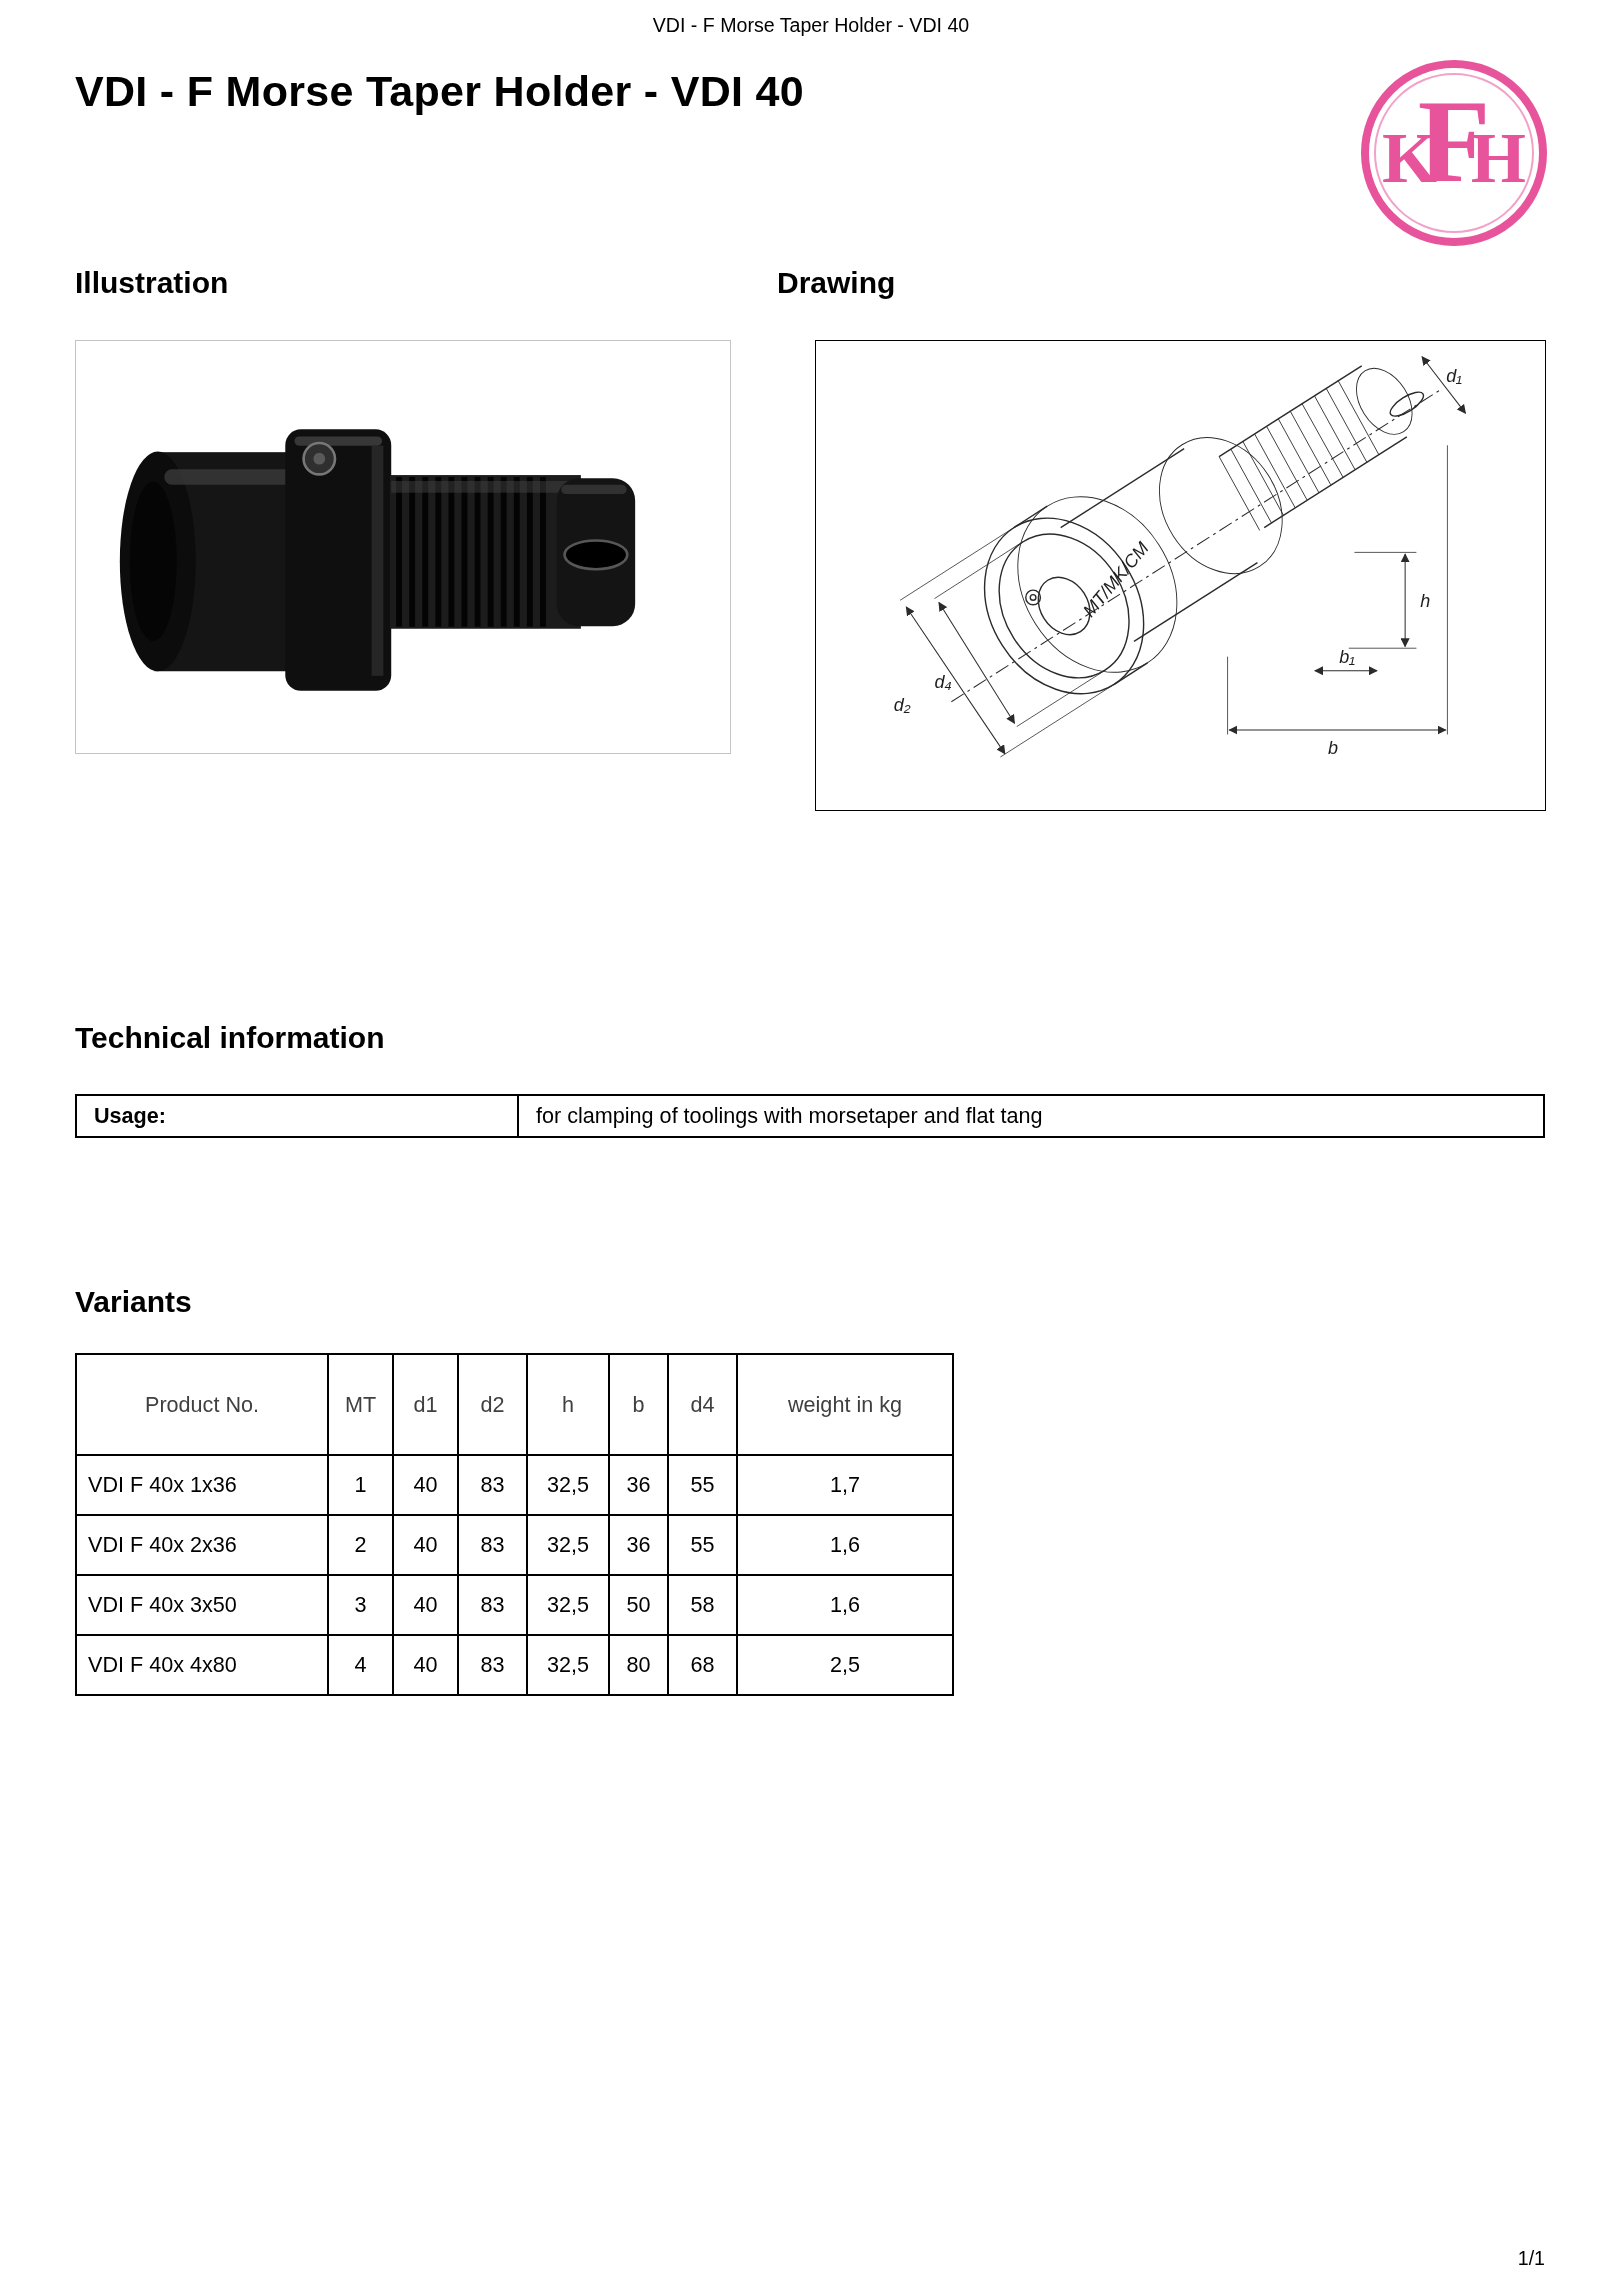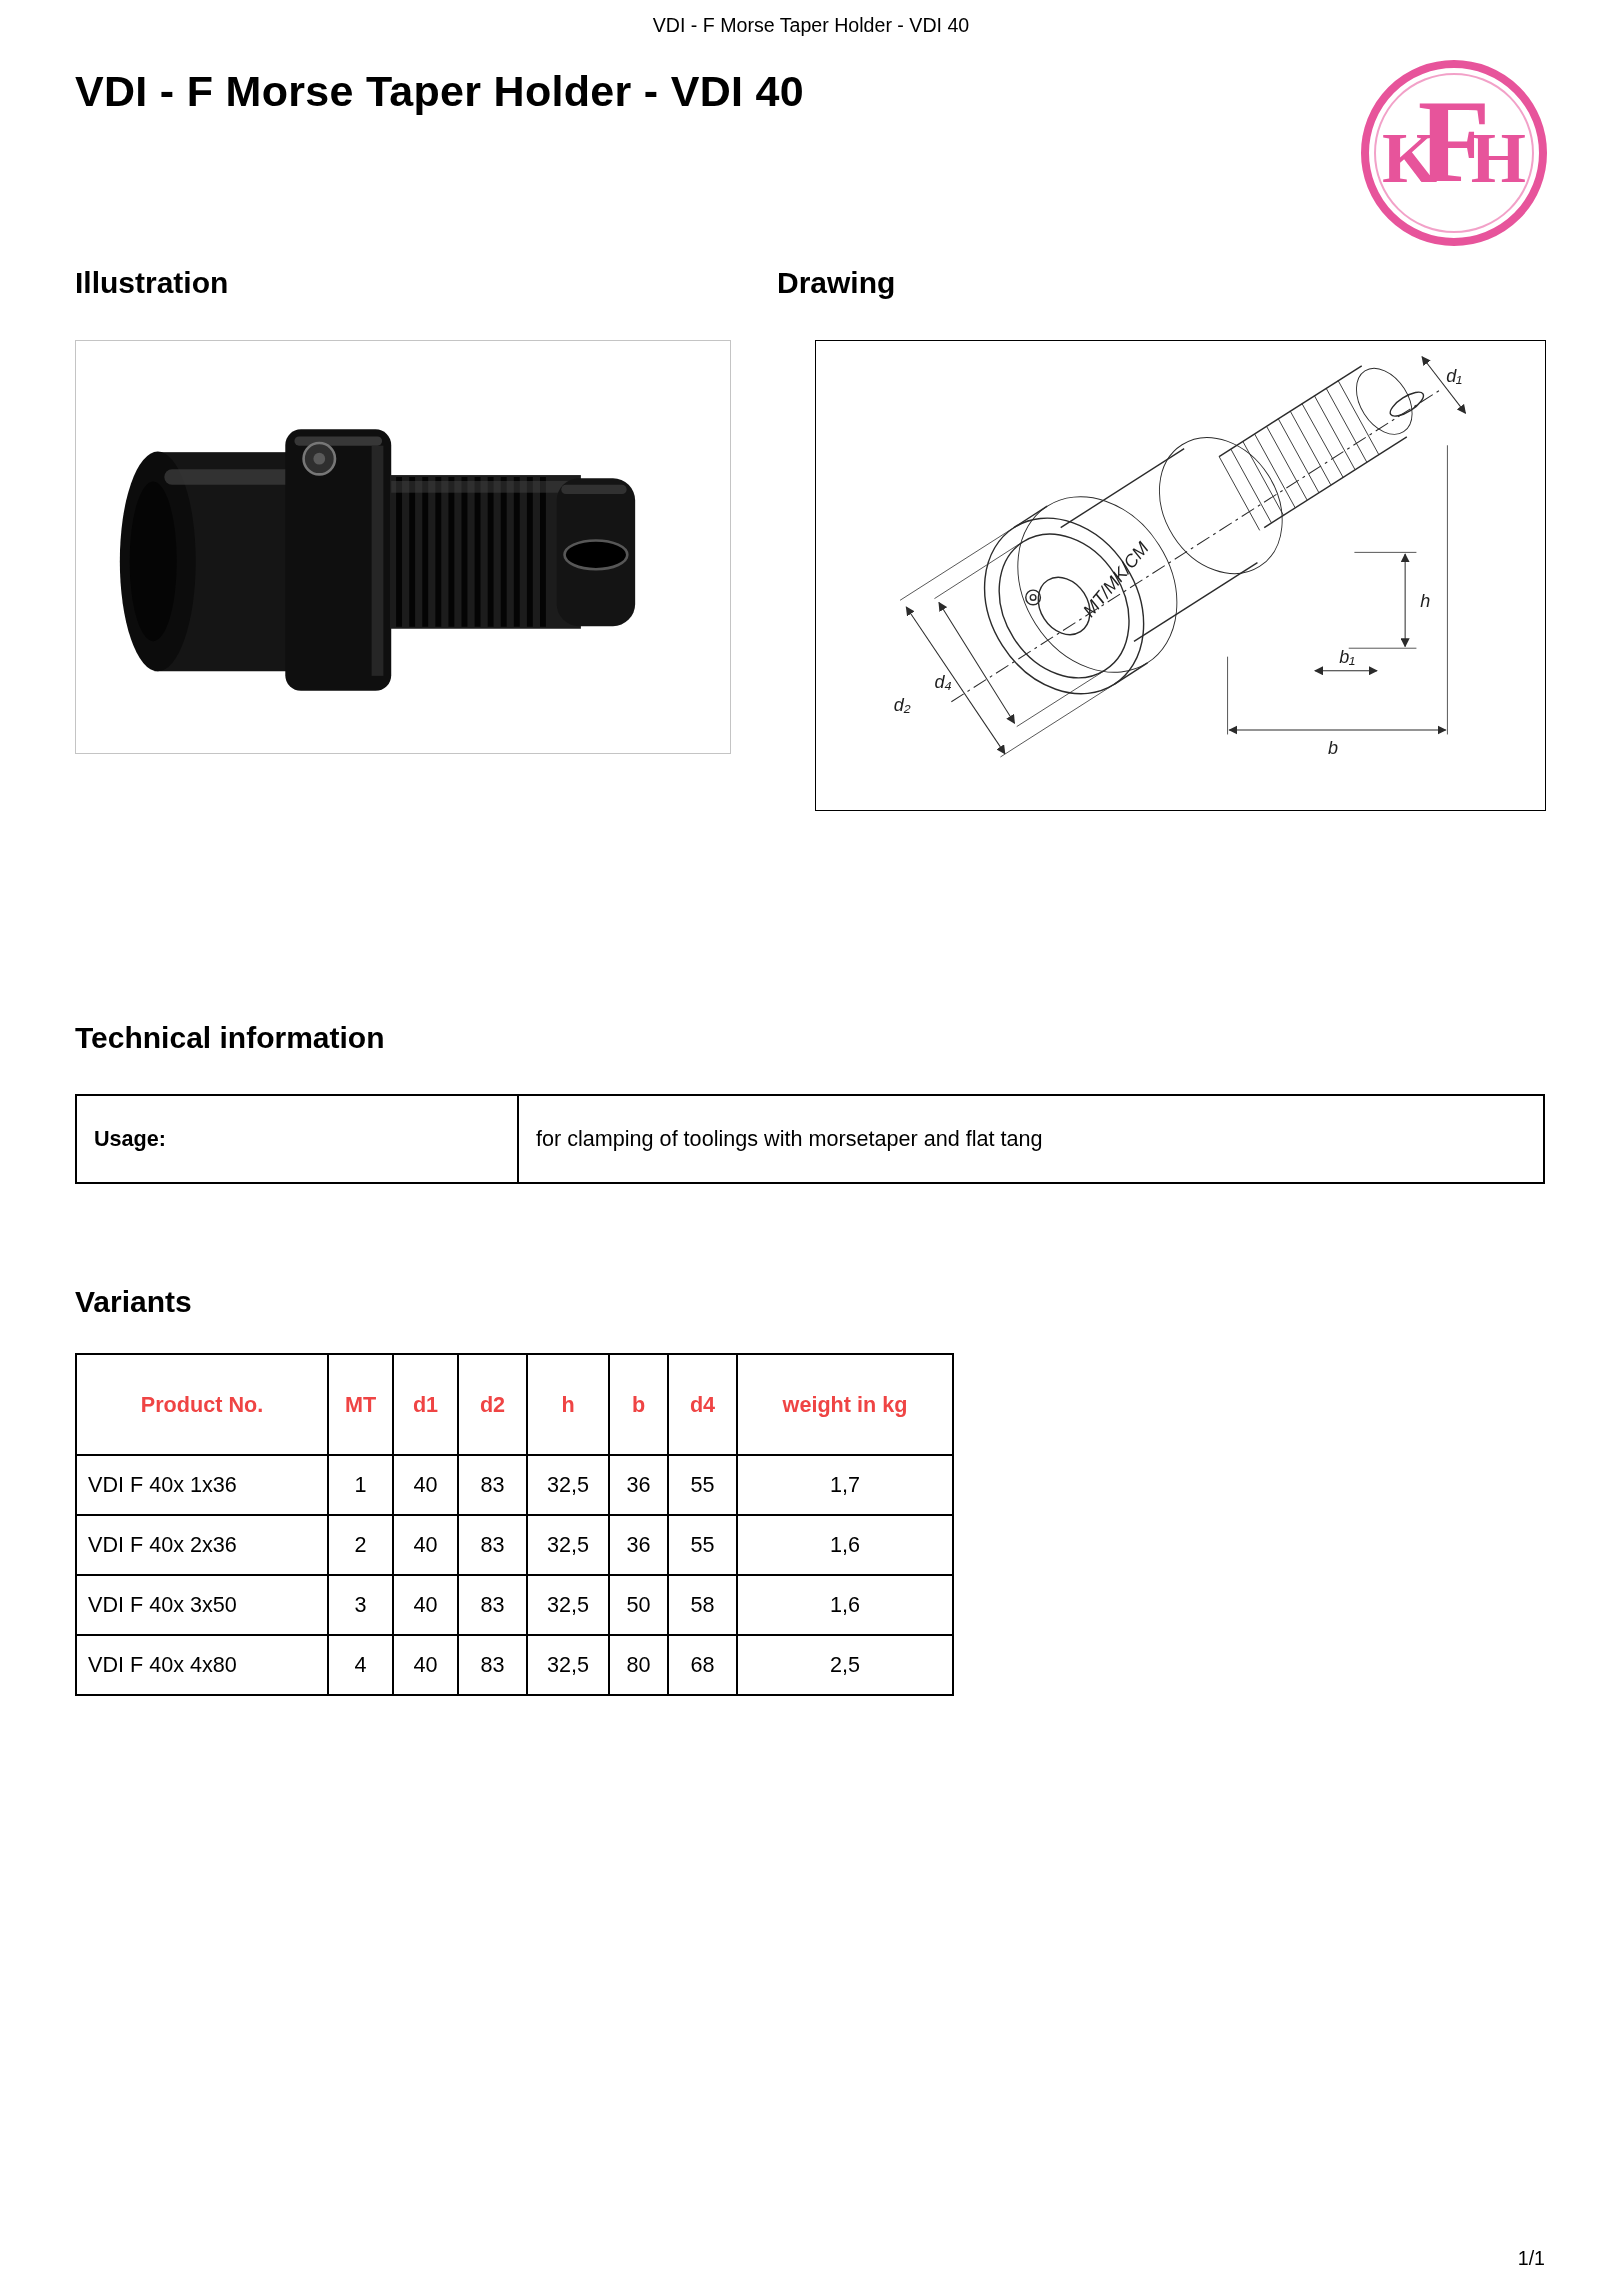--- a/index.html
+++ b/index.html
@@ -51,33 +51,33 @@
     position:absolute; top:340px; left:815px; width:731px; height:471px;
     border:1.3px solid #000; background:#fff; box-sizing:border-box;
   }
   .illustration-box svg, .drawing-box svg { width:100%; height:100%; display:block; }
   
   .tech-table {
     position:absolute; top:1094px; left:75px; width:1470px;
     border-collapse:collapse; table-layout:fixed;
   }
   .tech-table td {
-    border:2px solid #000; font-size:21.6px; padding:30px 17px; background:#fff;
+    border:2px solid #000; font-size:21.6px; padding:7px 17px; background:#fff;
   }
   .tech-table td.lbl { width:406px; font-weight:bold; }
   
   .variants-table {
     position:absolute; top:1353px; left:75px;
     border-collapse:collapse; table-layout:fixed;
   }
   .variants-table th, .variants-table td {
     border:2px solid #000; font-size:21.6px; background:#fff; text-align:center;
   }
   .variants-table th {
-    color:#ef4444; font-weight:bold; height:97px; vertical-align:middle;
+    color:#404040; font-weight:normal; height:97px; vertical-align:middle;
   }
   .variants-table td { height:56px; }
   .variants-table td.prod { text-align:left; padding-left:11px; }
   .col-prod{width:252px;} .col-mt{width:65px;} .col-d1{width:65px;}
   .col-d2{width:69px;} .col-h{width:82px;} .col-b{width:59px;}
   .col-d4{width:69px;} .col-w{width:216px;}
   
   .page-number {
     position:absolute; top:2247px; right:77px; font-size:19.6px;text-align:center;
   }

